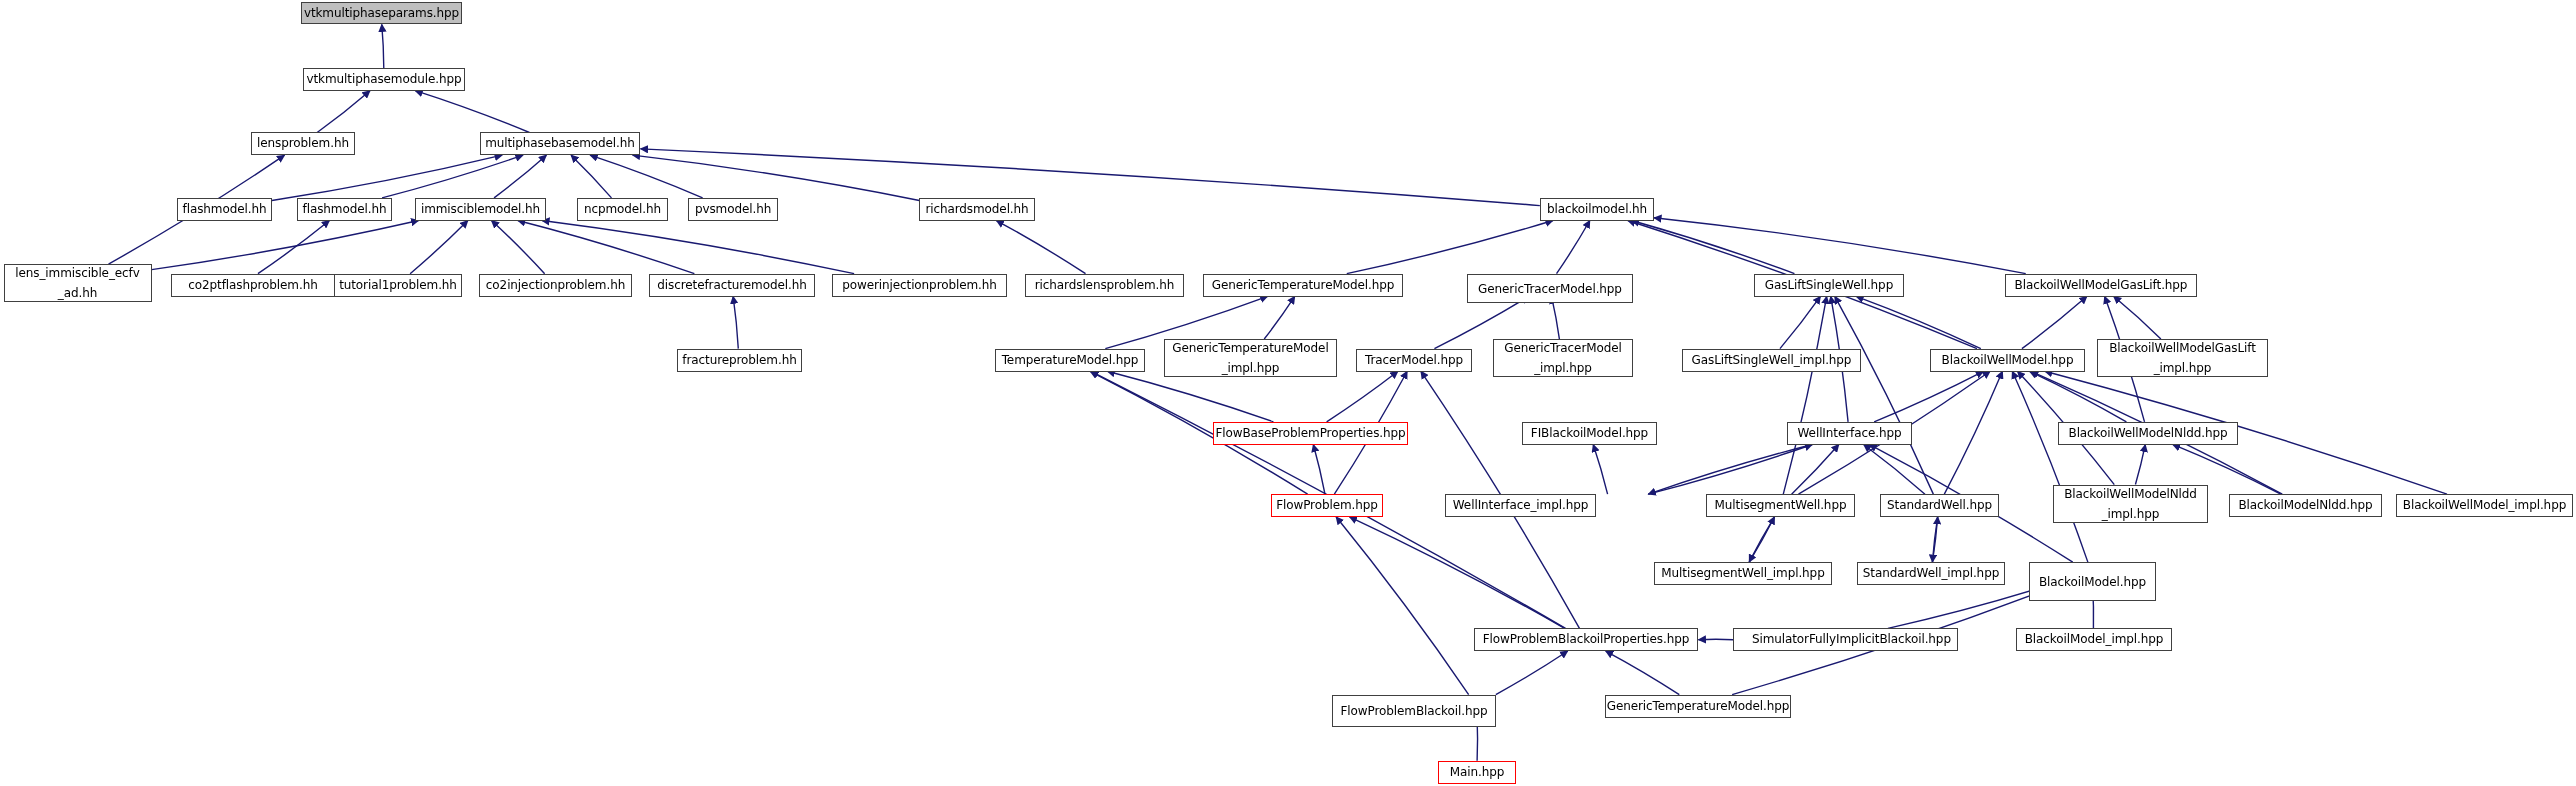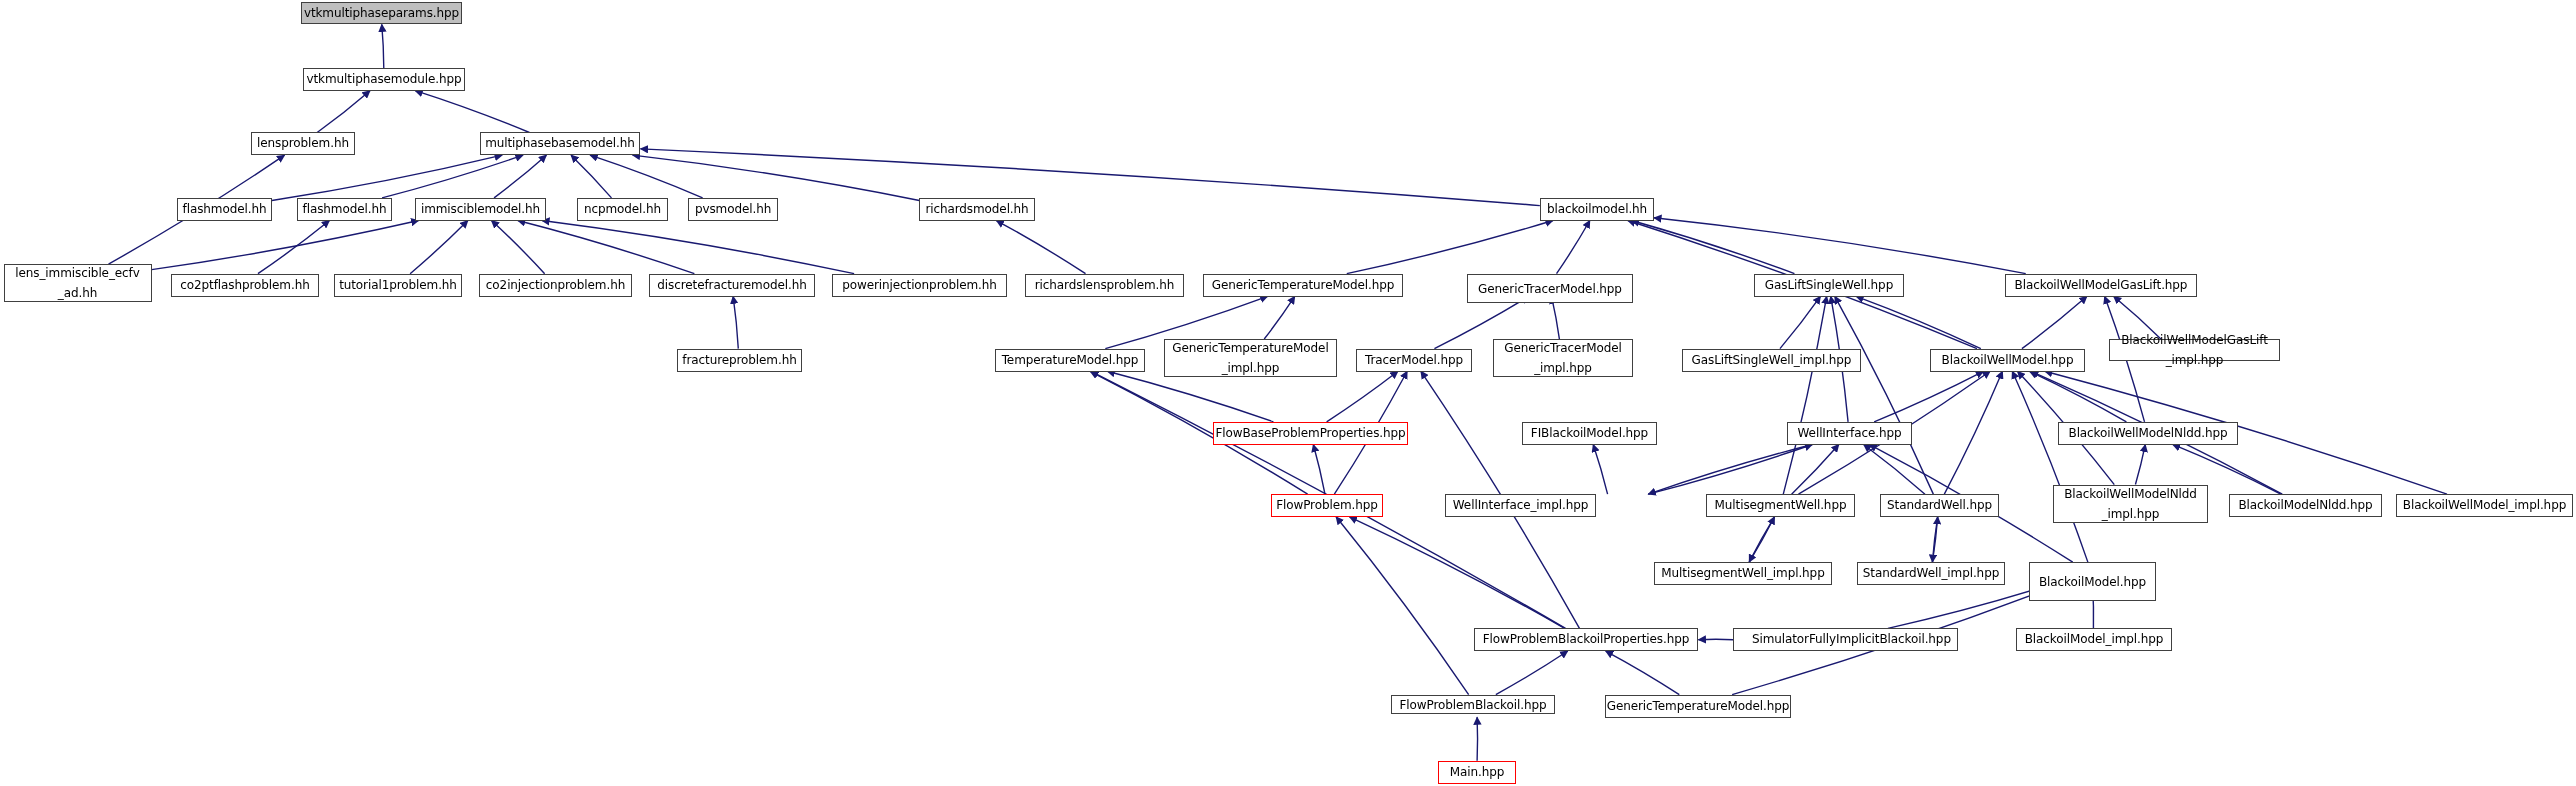--- a/index.html
+++ b/index.html
@@ -146,57 +146,57 @@
       <div class="node" style="left: 480px; top: 132px; width: 160px; height: 22.7px;"><span class="lbl">multiphasebasemodel.hh</span></div>
       <div class="node" style="left: 177px; top: 198px; width: 95px; height: 22.7px;"><span class="lbl">flashmodel.hh</span></div>
       <div class="node" style="left: 297px; top: 198px; width: 95px; height: 22.7px;"><span class="lbl">flashmodel.hh</span></div>
       <div class="node" style="left: 415px; top: 198px; width: 131px; height: 22.7px;"><span class="lbl">immisciblemodel.hh</span></div>
       <div class="node" style="left: 577px; top: 198px; width: 91px; height: 22.7px;"><span class="lbl">ncpmodel.hh</span></div>
       <div class="node" style="left: 688px; top: 198px; width: 90px; height: 22.7px;"><span class="lbl">pvsmodel.hh</span></div>
       <div class="node" style="left: 919px; top: 198px; width: 116px; height: 22.7px;"><span class="lbl">richardsmodel.hh</span></div>
       <div class="node" style="left: 1540px; top: 198px; width: 114px; height: 22.7px;"><span class="lbl">blackoilmodel.hh</span></div>
       <div class="node" style="left: 3.5px; top: 264px; width: 148px; height: 38px;"><span class="lbl">lens_immiscible_ecfv
 _ad.hh</span></div>
-      <div class="node" style="left: 171px; top: 274px; width: 148px; height: 22.7px;"><span class="lbl">co2ptflashproblem.hh</span></div>
+      <div class="node" style="left: 171px; top: 274px; width: 164px; height: 22.7px;"><span class="lbl">co2ptflashproblem.hh</span></div>
       <div class="node" style="left: 334px; top: 274px; width: 128px; height: 22.7px;"><span class="lbl">tutorial1problem.hh</span></div>
       <div class="node" style="left: 479px; top: 274px; width: 153px; height: 22.7px;"><span class="lbl">co2injectionproblem.hh</span></div>
       <div class="node" style="left: 649px; top: 274px; width: 166px; height: 22.7px;"><span class="lbl">discretefracturemodel.hh</span></div>
       <div class="node" style="left: 832px; top: 274px; width: 175px; height: 22.7px;"><span class="lbl">powerinjectionproblem.hh</span></div>
       <div class="node" style="left: 1025px; top: 274px; width: 159px; height: 22.7px;"><span class="lbl">richardslensproblem.hh</span></div>
       <div class="node" style="left: 1203px; top: 274px; width: 200px; height: 22.7px;"><span class="lbl">GenericTemperatureModel.hpp</span></div>
       <div class="node" style="left: 1467px; top: 274px; width: 166px; height: 29px;"><span class="lbl">GenericTracerModel.hpp</span></div>
       <div class="node" style="left: 1754px; top: 274px; width: 150px; height: 22.7px;"><span class="lbl">GasLiftSingleWell.hpp</span></div>
       <div class="node" style="left: 2005px; top: 274px; width: 192px; height: 22.7px;"><span class="lbl">BlackoilWellModelGasLift.hpp</span></div>
       <div class="node" style="left: 677px; top: 349px; width: 125px; height: 22.7px;"><span class="lbl">fractureproblem.hh</span></div>
       <div class="node" style="left: 995px; top: 349px; width: 150px; height: 22.7px;"><span class="lbl">TemperatureModel.hpp</span></div>
       <div class="node" style="left: 1164px; top: 339px; width: 173px; height: 38px;"><span class="lbl">GenericTemperatureModel
 _impl.hpp</span></div>
       <div class="node" style="left: 1356px; top: 349px; width: 116px; height: 22.7px;"><span class="lbl">TracerModel.hpp</span></div>
       <div class="node" style="left: 1493px; top: 339px; width: 140px; height: 38px;"><span class="lbl">GenericTracerModel
 _impl.hpp</span></div>
       <div class="node" style="left: 1682px; top: 349px; width: 179px; height: 22.7px;"><span class="lbl">GasLiftSingleWell_impl.hpp</span></div>
       <div class="node" style="left: 1930px; top: 349px; width: 155px; height: 22.7px;"><span class="lbl">BlackoilWellModel.hpp</span></div>
-      <div class="node" style="left: 2097px; top: 339px; width: 171px; height: 22px; margin-left: 12px;"><span class="lbl">BlackoilWellModelGasLift
+      <div class="node" style="left: 2097px; top: 339px; width: 171px; height: 38px;"><span class="lbl">BlackoilWellModelGasLift
 _impl.hpp</span></div>
       <div class="node red" style="left: 1213px; top: 422px; width: 195px; height: 22.7px;"><span class="lbl">FlowBaseProblemProperties.hpp</span></div>
       <div class="node" style="left: 1522px; top: 422px; width: 135px; height: 22.7px;"><span class="lbl">FIBlackoilModel.hpp</span></div>
       <div class="node" style="left: 1787px; top: 422px; width: 125px; height: 22.7px;"><span class="lbl">WellInterface.hpp</span></div>
       <div class="node" style="left: 2058px; top: 422px; width: 180px; height: 22.7px;"><span class="lbl">BlackoilWellModelNldd.hpp</span></div>
       <div class="node red" style="left: 1271px; top: 494px; width: 112px; height: 22.7px;"><span class="lbl">FlowProblem.hpp</span></div>
       <div class="node" style="left: 1445px; top: 494px; width: 151px; height: 22.7px;"><span class="lbl">WellInterface_impl.hpp</span></div>
       <div class="node" style="left: 1706px; top: 494px; width: 149px; height: 22.7px;"><span class="lbl">MultisegmentWell.hpp</span></div>
       <div class="node" style="left: 1880px; top: 494px; width: 119px; height: 22.7px;"><span class="lbl">StandardWell.hpp</span></div>
       <div class="node" style="left: 2053px; top: 485px; width: 155px; height: 38px;"><span class="lbl">BlackoilWellModelNldd
 _impl.hpp</span></div>
       <div class="node" style="left: 2229px; top: 494px; width: 153px; height: 22.7px;"><span class="lbl">BlackoilModelNldd.hpp</span></div>
       <div class="node" style="left: 2396px; top: 494px; width: 177px; height: 22.7px;"><span class="lbl">BlackoilWellModel_impl.hpp</span></div>
       <div class="node" style="left: 1654px; top: 562px; width: 178px; height: 22.7px;"><span class="lbl">MultisegmentWell_impl.hpp</span></div>
       <div class="node" style="left: 1857px; top: 562px; width: 148px; height: 22.7px;"><span class="lbl">StandardWell_impl.hpp</span></div>
       <div class="node" style="left: 2029px; top: 562px; width: 127px; height: 39px; text-align: right;"><span class="lbl">BlackoilModel.hpp</span></div>
       <div class="node" style="left: 1474px; top: 628px; width: 224px; height: 22.7px;"><span class="lbl">FlowProblemBlackoilProperties.hpp</span></div>
       <div class="node" style="left: 1733px; top: 628px; width: 225px; height: 22.7px; justify-content: flex-end;"><span class="lbl">SimulatorFullyImplicitBlackoil.hpp</span></div>
       <div class="node" style="left: 2016px; top: 628px; width: 156px; height: 22.7px;"><span class="lbl">BlackoilModel_impl.hpp</span></div>
-      <div class="node" style="left: 1391px; top: 695px; width: 164px; height: 19px;"><span class="lbl">FlowProblemBlackoil.hpp</span></div>
+      <div class="node" style="left: 1332px; top: 695px; width: 164px; height: 32px;"><span class="lbl">FlowProblemBlackoil.hpp</span></div>
       <div class="node" style="left: 1605px; top: 695px; width: 186px; height: 22.7px;"><span class="lbl">GenericTemperatureModel.hpp</span></div>
       <div class="node red" style="left: 1438px; top: 761px; width: 78px; height: 22.7px;"><span class="lbl">Main.hpp</span></div>
     </div>
 </div>
 
 
 </body></html>

